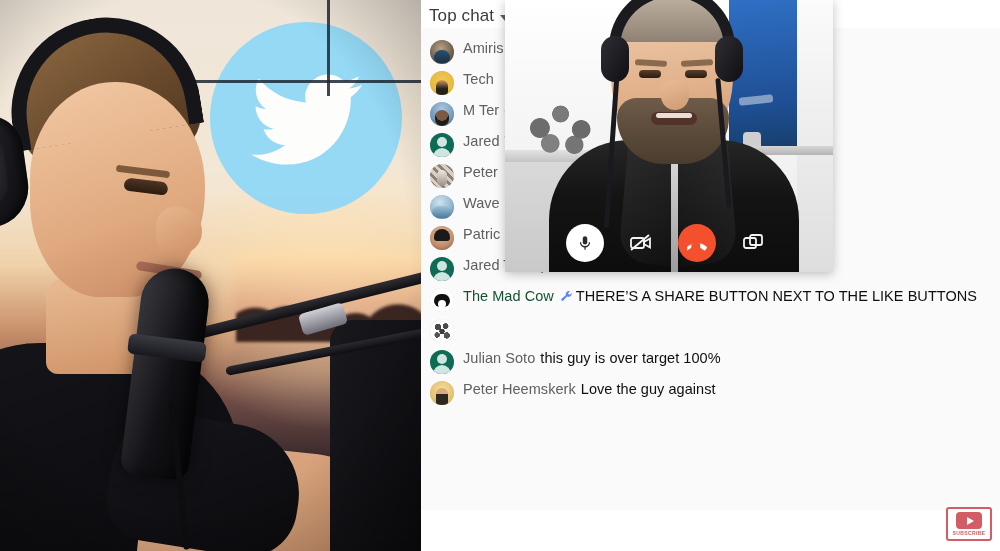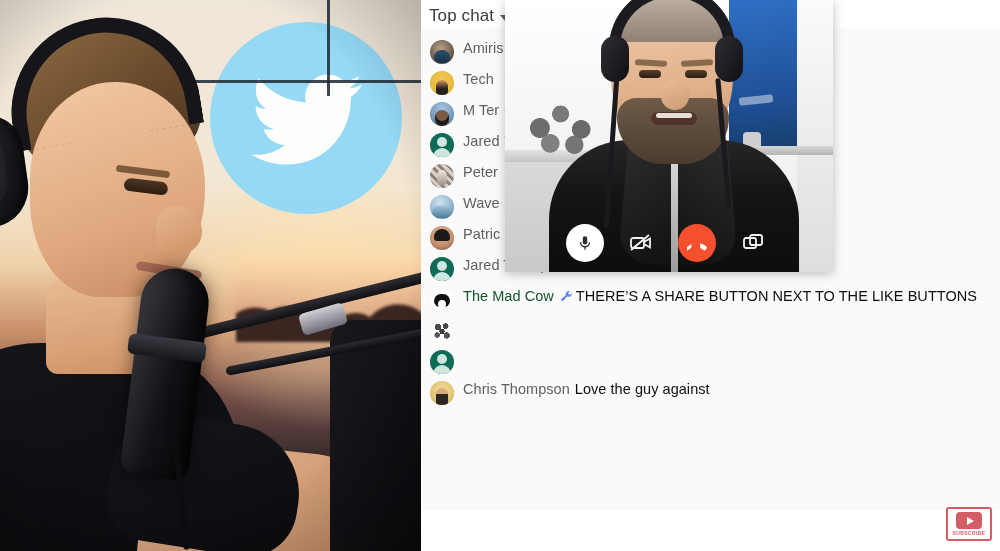--- a/index.html
+++ b/index.html
@@ -553,26 +553,27 @@
         </div>
         <div class="chat-row">
           <div class="avatar">
             <div class="av-img av-rocket"></div>
           </div>
         </div>
         <div class="chat-row">
           <div class="avatar">
             <div class="av-person"></div>
           </div>
+          <div class="msg-text"><span class="author">Julian Soto</span><span class="body">this guy is over target 100%</span></div>
         </div>
         <div class="chat-row">
           <div class="avatar">
             <div class="av-img av-chris2"></div>
           </div>
-          <div class="msg-text"><span class="author">Chris Thompson</span><span class="body">Love the guy against</span></div>
+          <div class="msg-text"><span class="author">Peter Heemskerk</span><span class="body">Love the guy against</span></div>
         </div>
       </div>
 
     <div class="chat-footer"></div>
   </div>
 
   <div class="guest-video">
     <div class="gv-wall"></div>
     <div class="gv-blue"></div>
     <div class="gv-rightwall"></div>

